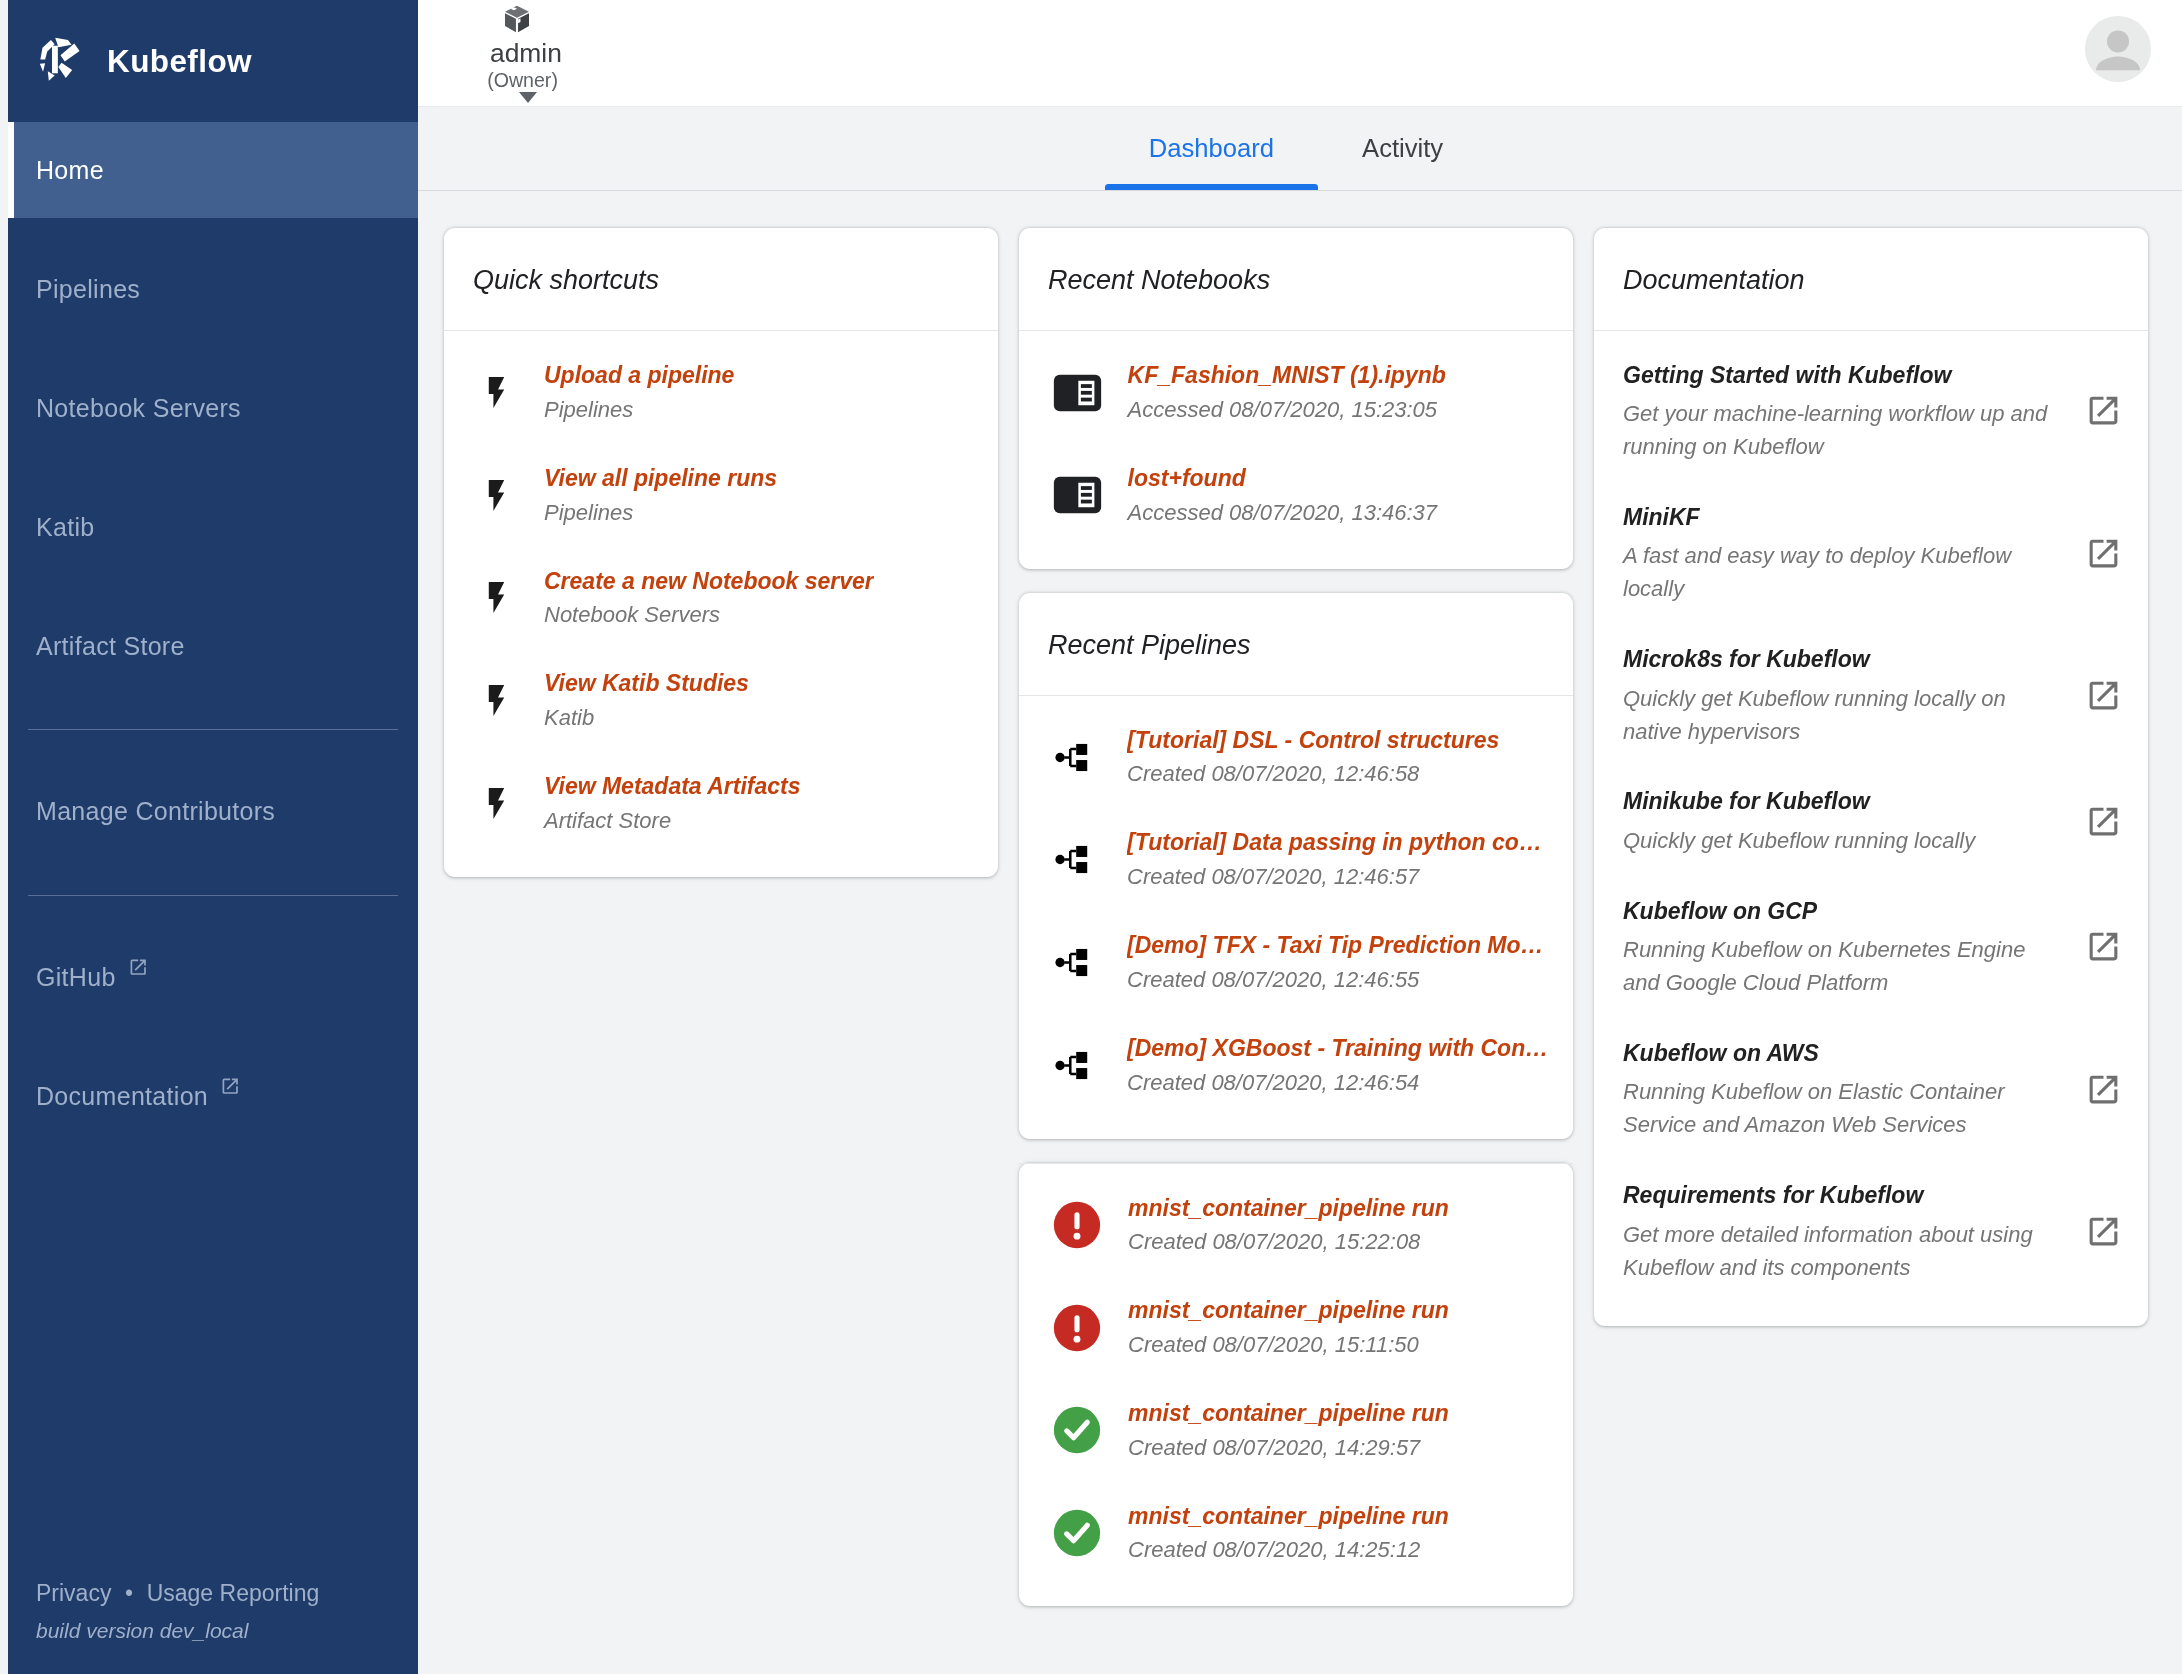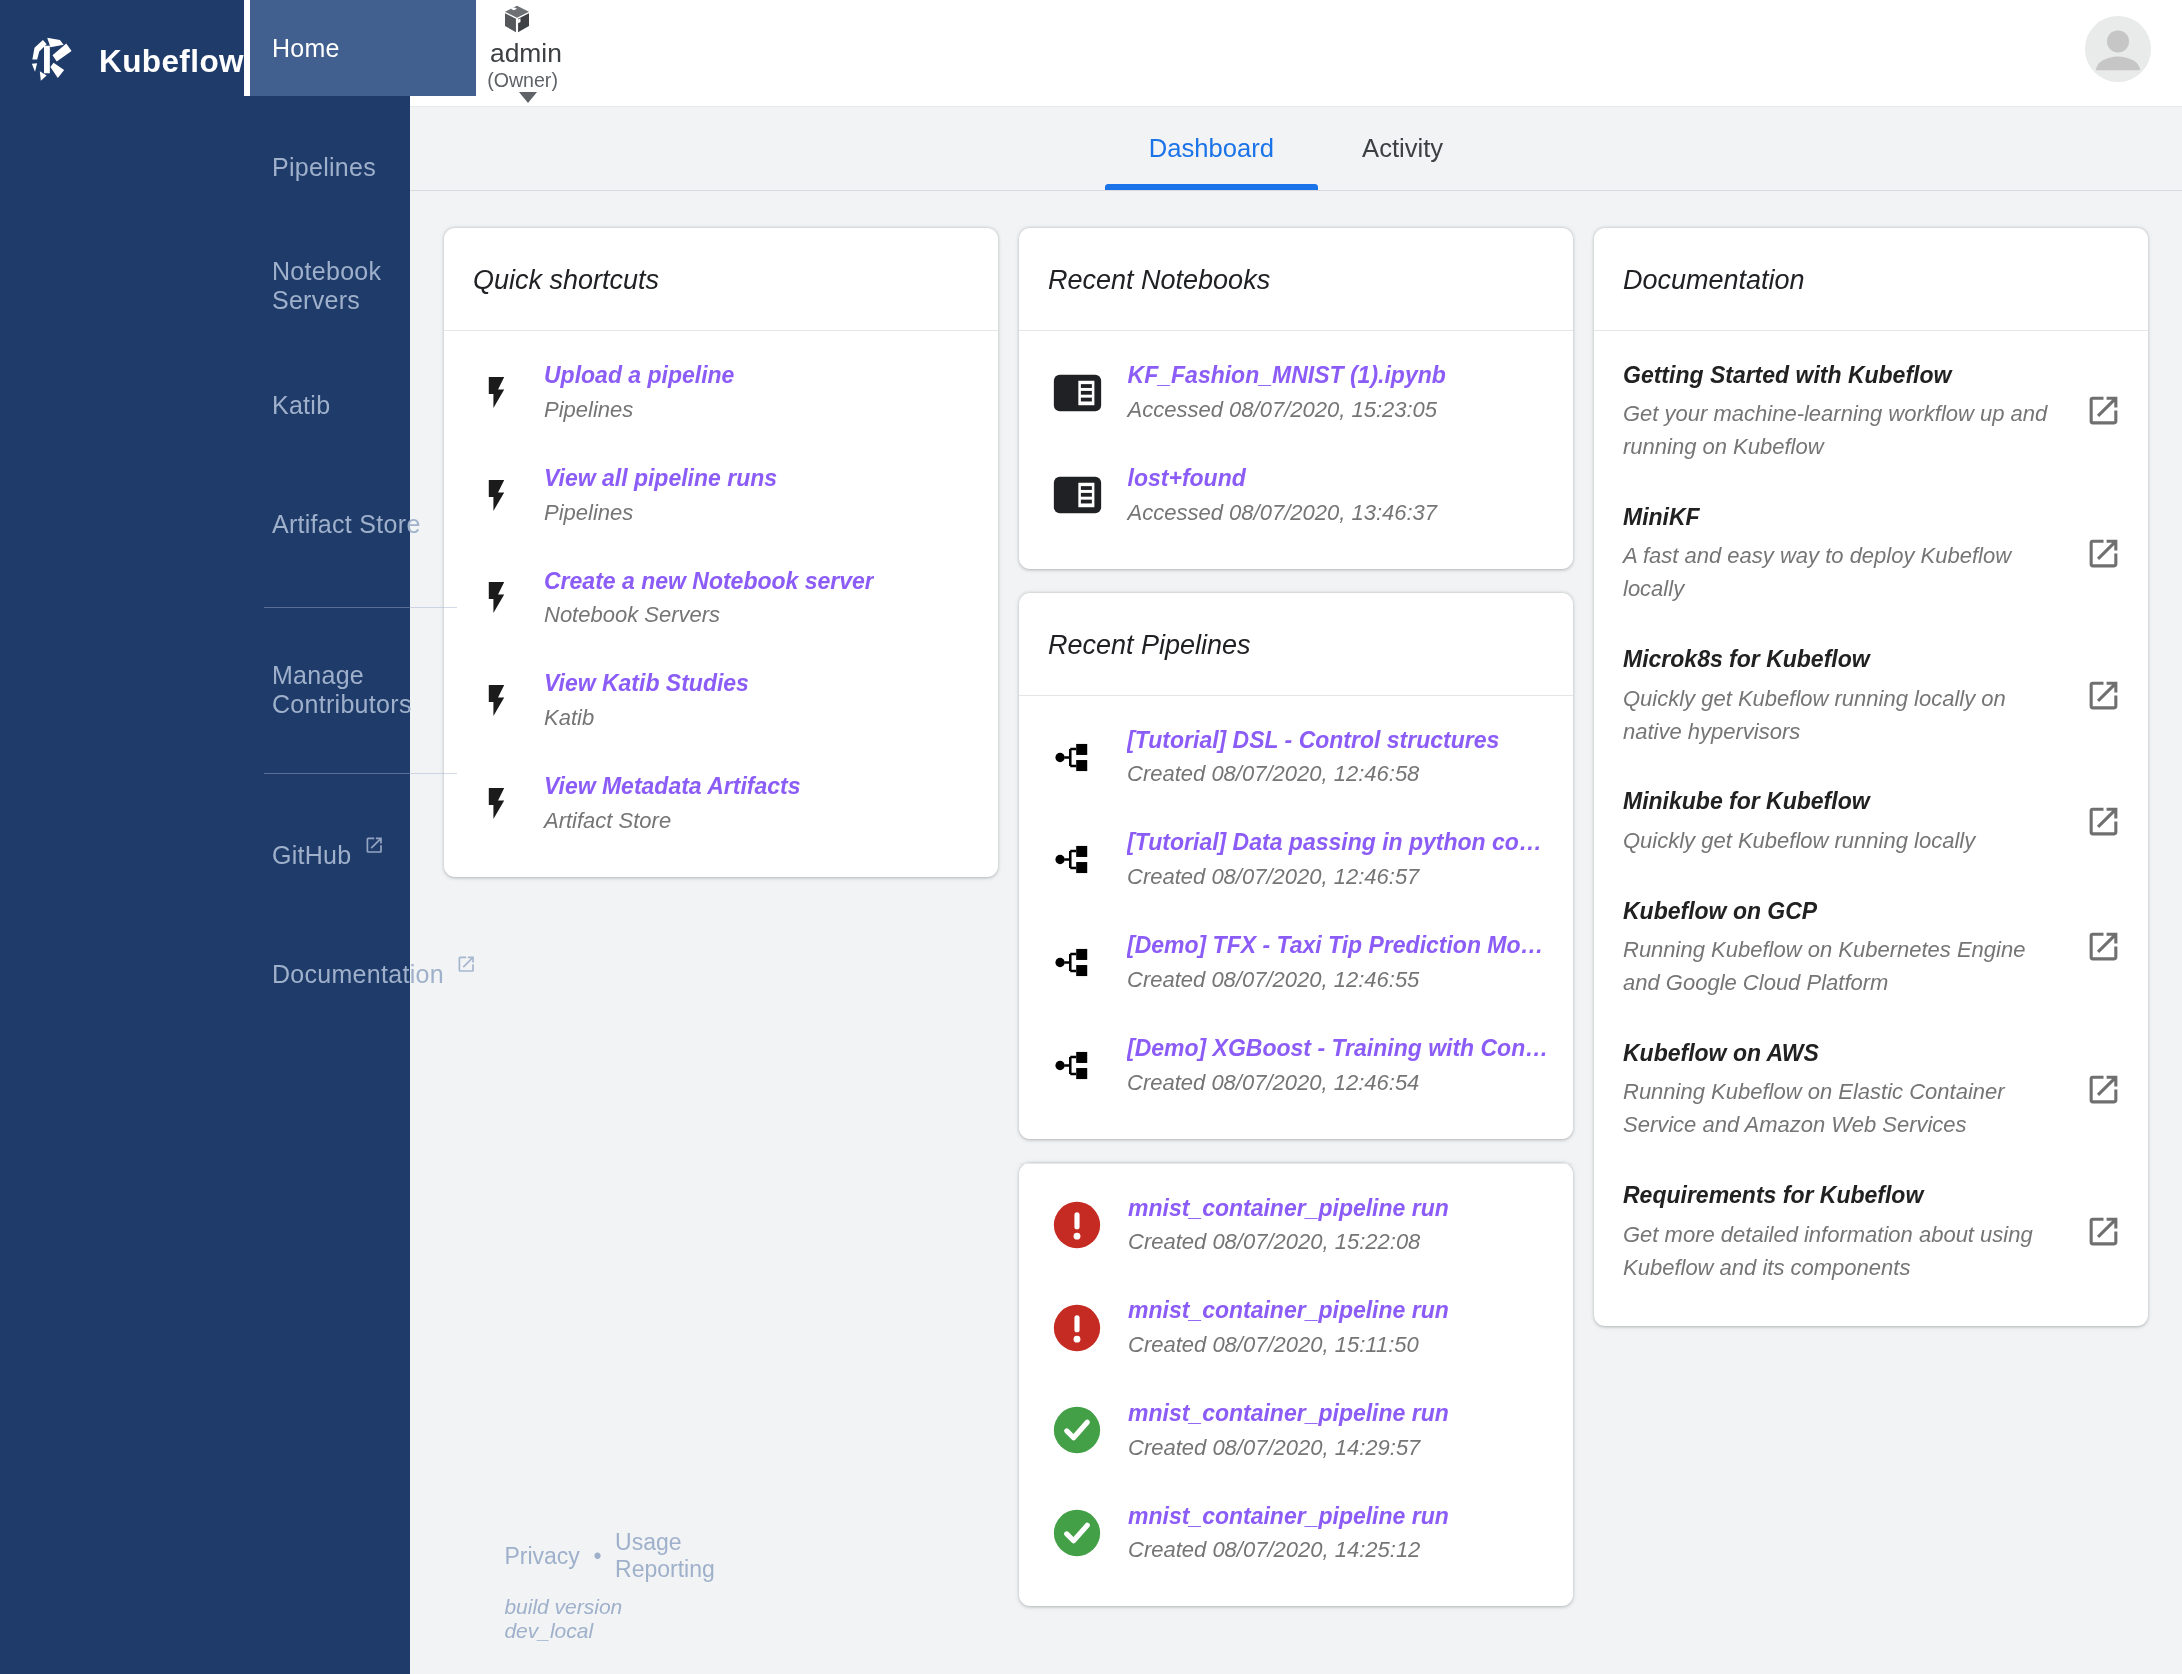--- a/index.html
+++ b/index.html
@@ -4,22 +4,22 @@
 <style>
   html,body{margin:0;padding:0;}
   body{
     width:2182px;height:1675px;overflow:hidden;position:relative;
     background:#f1f3f4;
     font-family:"Liberation Sans", sans-serif;
     -webkit-font-smoothing:antialiased;
   }
   
   .sidebar{
-    position:absolute;left:0;top:0;width:410px;height:1675px;
-    background:#1f3b6a;color:#9fb0cb;display:flex;flex-direction:row;
+    position:absolute;left:8px;top:0;width:410px;height:1675px;
+    background:#1f3b6a;color:#9fb0cb;display:flex;flex-direction:column;
     z-index:5;
   }
   .logo-row{height:122px;min-height:122px;display:flex;align-items:center;padding-left:25.6px;gap:20.4px;}
   .logo-mark{width:53px;height:53px;}
   .logo-text{color:#ffffff;font-size:31.5px;font-weight:600;letter-spacing:0.4px;}
   .nav{display:flex;flex-direction:column;}
   .nav-item{
     height:96px;margin-bottom:23px;display:flex;align-items:center;
     padding-left:28px;font-size:25px;letter-spacing:0.3px;cursor:pointer;position:relative;color:#9fb0cb;
   }
@@ -68,21 +68,21 @@
     background:#ffffff;border-radius:11px;
     box-shadow:0 0.9px 2.6px rgba(60,64,67,.25), 0 0.9px 5.1px rgba(60,64,67,.12);
     font-style:italic;
   }
   .card-header{padding:37px 29px 34px 29px;font-size:27px;color:#202124;}
   .card-body{border-top:0.9px solid #e6e6e6;padding:10.2px 0 22px 0;}
   .list-item{display:flex;align-items:center;padding:21px 24px 21px 34px;cursor:pointer;}
   .li-icon{flex:none;display:flex;align-items:center;justify-content:center;}
   .li-text{min-width:0;}
   .li-title{
-    font-size:23px;font-weight:700;color:#8b5cf6;margin-bottom:7.7px;
+    font-size:23px;font-weight:700;color:#c2410c;margin-bottom:7.7px;
     white-space:nowrap;overflow:hidden;text-overflow:ellipsis;
   }
   .li-sub{font-size:22px;color:#757575;}
   .shortcut .li-icon{width:37px;margin-right:29px;}
   .nbitem .li-icon{width:49px;margin-right:25.6px;}
   .plitem .li-icon{width:43px;margin-right:31px;}
   .runitem .li-icon{width:48px;margin-right:27px;}
   
   .docitem{display:flex;align-items:center;padding:20.4px 25.6px 20.4px 29px;cursor:pointer;}
   .doc-text{flex:1;min-width:0;padding-right:22px;}

